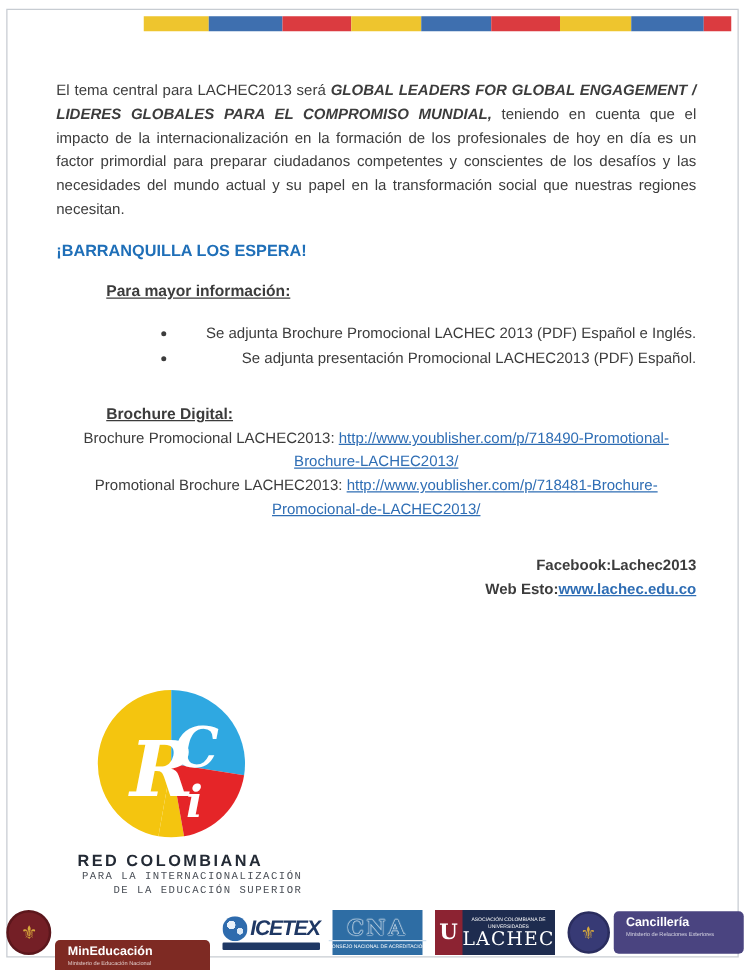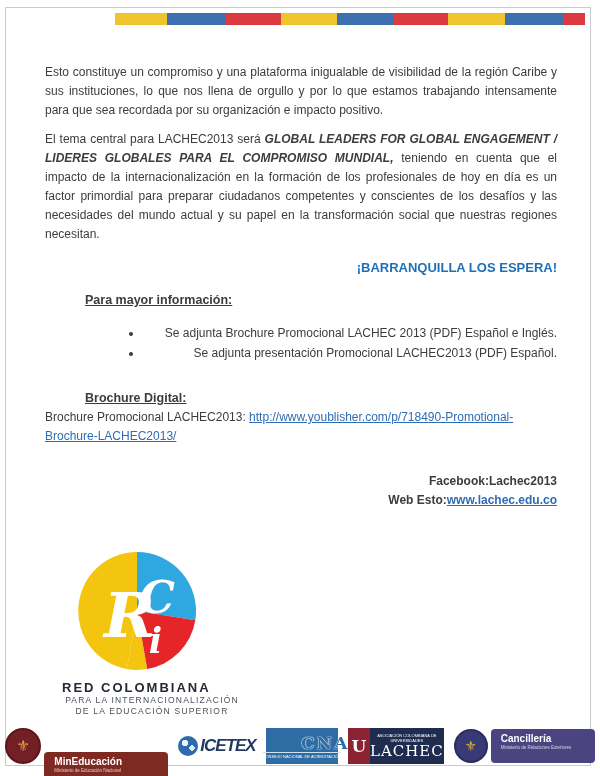--- a/index.html
+++ b/index.html
@@ -21,46 +21,46 @@
   .top-bar .seg { height:100%; }
 
   
   .content {
     position:absolute; left:45px; top:63px; width:512px;
     font-size:12px; line-height:19px; text-align:justify;
   }
   .para { margin-bottom:10px; }
   .bi { font-weight:bold; font-style:italic; }
   .banner {
-    text-align:right; font-weight:bold; font-size:13px;
+    text-align:left; font-weight:bold; font-size:13px;
     margin:14px 0 14px 0;
   }
   .heading-ul {
     font-weight:bold; text-decoration:underline; font-size:12.5px;
     text-align:left;
     padding-left:40px;
   }
   .bullets { margin:14px 0 0 98px; text-align:left; }
   .bullets li { margin-bottom:1px;text-align:right; }
   .section { margin-top:26px; text-align:left; }
-  .line { text-align:left; }
+  .line { text-align:center; }
   a.link { text-decoration:underline; cursor:pointer; overflow-wrap:break-word; }
   .bold-line { font-weight:bold; text-align:right; }
   .label-gap { display:inline-block; min-width:72px; }
 
   
   .logo-block { position:absolute; left:62px; top:552px; width:180px; }
   .logo-circle { width:122px; height:118px; margin-left:14px; }
   .logo-title {
     margin-top:6px; font-weight:bold; letter-spacing:2px;
     font-size:13px; color:#232a35; text-align:left; white-space:nowrap;
   }
   .logo-sub {
     font-size:8.5px; letter-spacing:1.2px; color:#4a4f57;
-    line-height:11px; text-align:center; white-space:nowrap;
+    line-height:11px; text-align:right; white-space:nowrap;font-family:Liberation Mono, monospace;
   }
 
   
   .footer-logos {
     position:absolute; left:0; right:0; top:727px; height:38px;
     display:flex; justify-content:center; align-items:center; gap:10px;
   }
   .flogo { display:flex; align-items:center; }
   .emblem-circle {
     width:36px; height:36px; border-radius:50%;
@@ -70,21 +70,21 @@
   .mined-circle { background:#741f26; border:2px solid #5c171c; margin-right:3px; }
   .canc-circle  { background:#373a75; border:2px solid #2a2d5e; margin-right:3px; width:34px; height:34px; font-size:14px;}
   .pill {
     border-radius:4px; color:#fff; padding:4px 10px 3px 10px; text-align:left;
   }
   .mined-pill { background:#7e2a23; width:124px; height:36px;margin-top:48px; }
   .canc-pill  { background:#4a4480; width:104px; height:34px; }
   .pill .pill-name { font-weight:bold; font-size:10px; line-height:12px; white-space:nowrap; }
   .pill .pill-sub  { font-size:4.5px; opacity:.75; white-space:nowrap; }
 
-  .icetex { background:#fff; height:36px; display:flex; flex-direction:row; justify-content:center; }
+  .icetex { background:#fff; height:36px; display:flex; flex-direction:column; justify-content:center; }
   .icetex-top { display:flex; align-items:center; }
   .globe {
     width:20px; height:20px; border-radius:50%;
     background:radial-gradient(circle at 35% 35%, #e9f1fa 0 18%, transparent 19%),
                radial-gradient(circle at 70% 60%, #dce9f6 0 14%, transparent 15%),
                #2e6bad;
     margin-right:2px; flex:0 0 auto;
   }
   .icetex-name {
     font-weight:bold; font-style:italic; font-size:17px; color:#1f3864;
@@ -92,21 +92,21 @@
   }
   .icetex-strip { height:6px; background:#1f3864; margin-top:1px; border-radius:1px; }
 
   .cna {
     background:#2e6da4; width:72px; height:36px; color:#fff;
     display:flex; flex-direction:column; align-items:center; justify-content:center;
   }
   .cna-name {
     font-family:"DejaVu Serif", serif; font-size:17px; letter-spacing:2px;
     line-height:18px; font-weight:bold;
-    color:#2e6da4; text-shadow:0 0 1px #fff, 0 0 1px #fff, 0 0 1px #fff;padding-left:47px;
+    color:#2e6da4; text-shadow:0 0 1px #fff, 0 0 1px #fff, 0 0 1px #fff;
   }
   .cna-sub { font-size:4px; white-space:nowrap; border-top:1px solid #cfe0ee; padding-top:1px; }
 
   .ascun { background:#1e2c4f; width:96px; height:36px; display:flex; }
   .ascun-left {
     background:#8c2332; width:26px; height:100%;
     display:flex; align-items:center; justify-content:center;
     color:#fff; font-family:"DejaVu Serif", serif; font-weight:bold; font-size:17px;
   }
   .ascun-right { flex:1; display:flex; flex-direction:column; align-items:center; justify-content:center; color:#fff; }
@@ -125,36 +125,36 @@
     <div class="seg" style="width: 56px; background: rgb(238, 197, 46);"></div>
     <div class="seg" style="width: 56px; background: rgb(62, 111, 175);"></div>
     <div class="seg" style="width: 55px; background: rgb(219, 59, 64);"></div>
     <div class="seg" style="width: 57px; background: rgb(238, 197, 46);"></div>
     <div class="seg" style="width: 58px; background: rgb(62, 111, 175);"></div>
     <div class="seg" style="width: 22px; background: rgb(219, 59, 64);"></div>
   </div>
 
 <div class="content">
 
-  <p class="para">Esto constituye un compromiso y una plataforma inigualable de visibilidad de la región Caribe y sus instituciones, lo que nos llena de orgullo y por lo que estamos trabajando intensamente para que sea recordada por su organización e impacto positivo.</p>
 
   <p class="para"><span>El tema central para LACHEC2013 será </span><span class="bi">GLOBAL LEADERS FOR GLOBAL ENGAGEMENT / LIDERES GLOBALES PARA EL COMPROMISO MUNDIAL,</span><span> teniendo en cuenta que el impacto de la internacionalización en la formación de los profesionales de hoy en día es un factor primordial para preparar ciudadanos competentes y conscientes de los desafíos y las necesidades del mundo actual y su papel en la transformación social que nuestras regiones necesitan.</span></p>
 
   <p class="banner" id="banner" style="color: rgb(31, 111, 184);">¡BARRANQUILLA LOS ESPERA!</p>
 
   <p class="heading-ul">Para mayor información: </p>
 
   <ul class="bullets">
     <li>Se adjunta Brochure Promocional LACHEC 2013 (PDF) Español e Inglés.</li>
     <li>Se adjunta  presentación Promocional LACHEC2013 (PDF) Español.</li>
   </ul>
 
   <div class="section">
     <p class="heading-ul">Brochure Digital: </p>
     <p class="line"><span>Brochure Promocional LACHEC2013: </span><a class="link" id="link1" style="color: rgb(46, 109, 180);">http://www.youblisher.com/p/718490-Promotional-Brochure-LACHEC2013/</a></p>
+    <p class="line"><span>Promotional Brochure LACHEC2013: </span><a class="link" id="link2" style="color: rgb(46, 109, 180);">http://www.youblisher.com/p/718481-Brochure-Promocional-de-LACHEC2013/</a></p>
   </div>
 
   <div class="section">
     <p class="bold-line"><span class="label-gap">Facebook:</span><span>Lachec2013</span></p>
     <p class="bold-line"><span class="label-gap">Web Esto:</span><a class="link" id="link3" style="color: rgb(46, 109, 180);">www.lachec.edu.co</a></p>
   </div>
 </div>
 
 <div class="logo-block">
   <svg class="logo-circle" viewBox="0 0 100 100">

